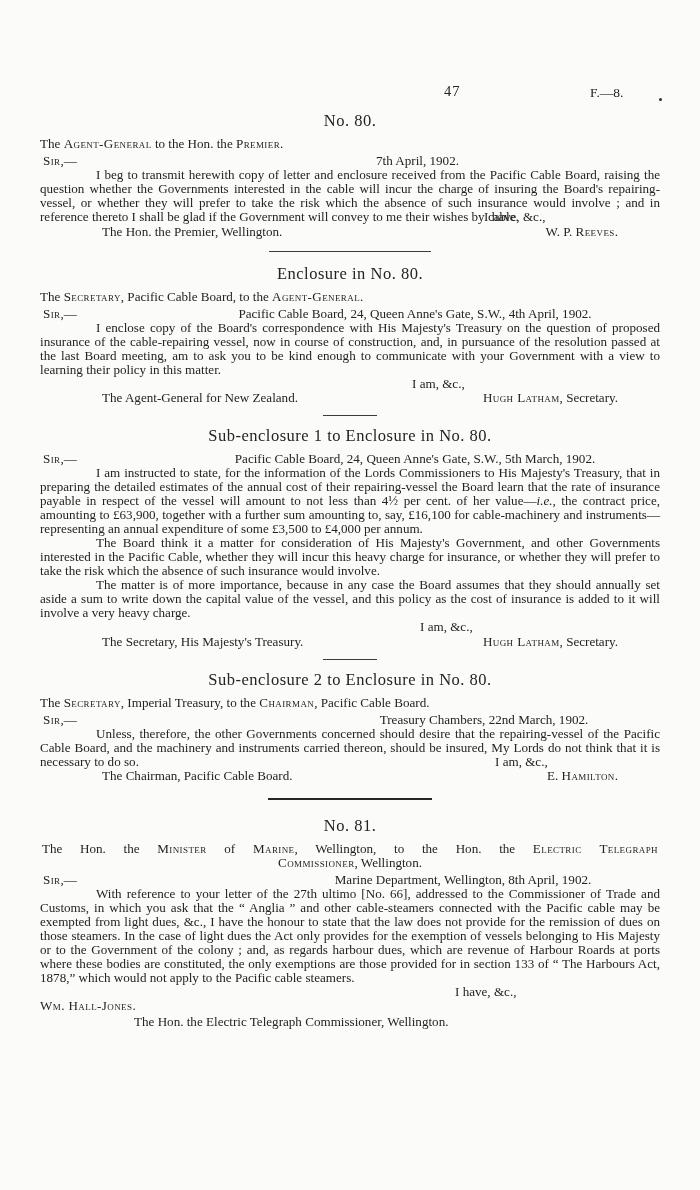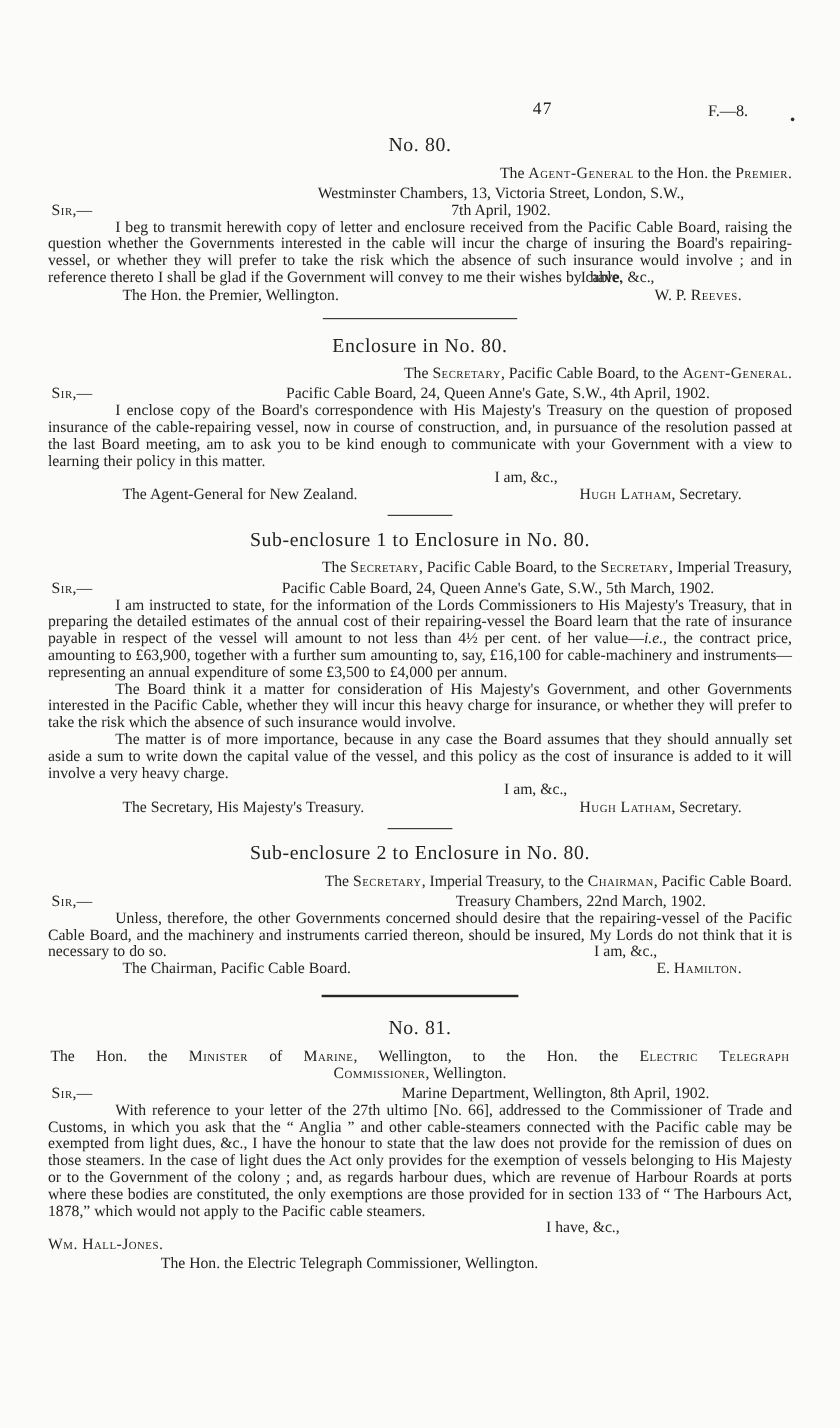--- a/index.html
+++ b/index.html
@@ -19,21 +19,21 @@
   .docref  { position: absolute; left: 550px; top: 2px; font-size: 13.5px; }
   .speck   { position: absolute; left: 619px; top: 14px; width: 3px; height: 3px; border-radius: 50%; background: #2d2d2d; }
 
   .heading {
     text-align: center;
     font-size: 16.5px;
     line-height: 18px;
     letter-spacing: 0.5px;
     margin: 10px 0 7px 0;
   }
-  .parties { text-align: right; margin: 0 0 3px 0; }
+  .parties { text-align: left; margin: 0 0 3px 0; }
   .parties-spread { text-align: justify; text-align-last: justify; margin: 0 2px; }
   .parties-c2 { text-align: center; margin: 0 0 3px 0; }
 
   .sc { font-variant: small-caps; letter-spacing: 0.4px; }
   .it { font-style: italic; }
 
   .addrline { text-align: center; padding-left: 135px; }
   .sirline { position: relative; height: 14px; }
   .sir { position: absolute; left: 3px; top: 0; }
   .dateline { position: absolute; left: 0; right: 0; top: 0; text-align: center; }
@@ -60,21 +60,20 @@
 
   <div class="pagehead">
     <span class="pageno">47</span>
     <span class="docref">F.—8.</span>
     <span class="speck"></span>
   </div>
 
   <section>
     <div class="heading">No. 80.</div>
     <div class="parties"><span>The </span><span class="sc">Agent-General</span><span> to the Hon. the </span><span class="sc">Premier</span><span>.</span></div>
-    <div class="addrline">Westminster Chambers, 13, Victoria Street, London, S.W.,</div>
     <div class="sirline">
       <span class="sir"><span class="sc">Sir</span><span>,—</span></span>
       <span class="dateline" style="padding-left:135px">7th April, 1902.</span>
     </div>
     <p class="par">I beg to transmit herewith copy of letter and enclosure received from the Pacific Cable Board, raising the question whether the Governments interested in the cable will incur the charge of insuring the Board's repairing-vessel, or whether they will prefer to take the risk which the absence of such insurance would involve ; and in reference thereto I shall be glad if the Government will convey to me their wishes by cable.</p>
     <div class="vale vale-pullup" style="margin-left:444px">I have, &amp;c.,</div>
     <div class="sigline">
       <span class="addressee">The Hon. the Premier, Wellington.</span>
       <span class="signature"><span>W. P. </span><span class="sc">Reeves</span><span>.</span></span>
     </div>
@@ -94,21 +93,20 @@
     <div class="sigline">
       <span class="addressee">The Agent-General for New Zealand.</span>
       <span class="signature"><span class="sc">Hugh Latham</span><span>, Secretary.</span></span>
     </div>
   </section>
 
   <div class="rule-short"></div>
 
   <section>
     <div class="heading">Sub-enclosure 1 to Enclosure in No. 80.</div>
-    <div class="parties"><span>The </span><span class="sc">Secretary</span><span>, Pacific Cable Board, to the </span><span class="sc">Secretary</span><span>, Imperial Treasury,</span></div>
     <div class="sirline">
       <span class="sir"><span class="sc">Sir</span><span>,—</span></span>
       <span class="dateline" style="padding-left:130px">Pacific Cable Board, 24, Queen Anne's Gate, S.W., 5th March, 1902.</span>
     </div>
     <p class="par"><span>I am instructed to state, for the information of the Lords Commissioners to His Majesty's Treasury, that in preparing the detailed estimates of the annual cost of their repairing-vessel the Board learn that the rate of insurance payable in respect of the vessel will amount to not less than 4½ per cent. of her value—</span><span class="it">i.e.</span><span>, the contract price, amounting to £63,900, together with a further sum amounting to, say, £16,100 for cable-machinery and instruments—representing an annual expenditure of some £3,500 to £4,000 per annum.</span></p>
     <p class="par">The Board think it a matter for consideration of His Majesty's Government, and other Governments interested in the Pacific Cable, whether they will incur this heavy charge for insurance, or whether they will prefer to take the risk which the absence of such insurance would involve.</p>
     <p class="par">The matter is of more importance, because in any case the Board assumes that they should annually set aside a sum to write down the capital value of the vessel, and this policy as the cost of insurance is added to it will involve a very heavy charge.</p>
     <div class="vale" style="margin-left:380px">I am, &amp;c.,</div>
     <div class="sigline">
       <span class="addressee">The Secretary, His Majesty's Treasury.</span>

